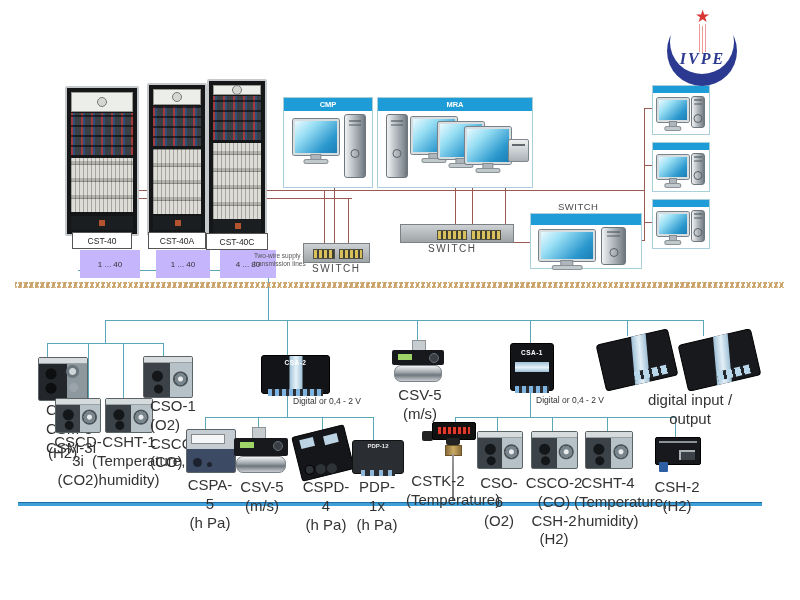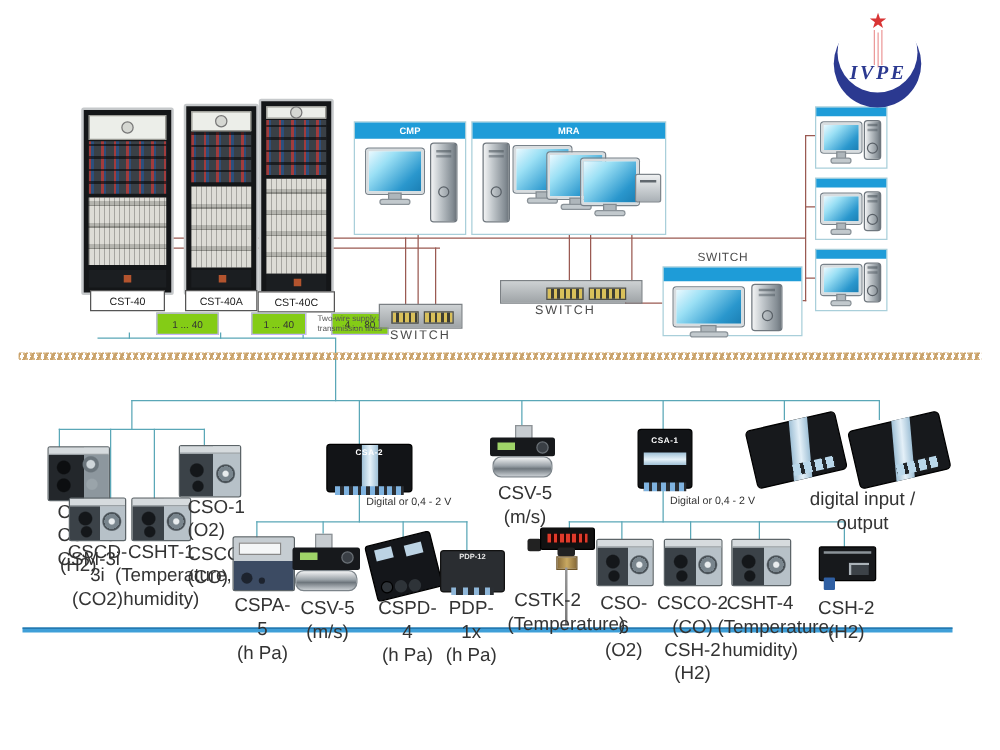--- a/index.html
+++ b/index.html
@@ -36,22 +36,22 @@
   .rk-mods{position:absolute;left:4px;right:4px;
        background:repeating-linear-gradient(0deg,transparent 0 8px,rgba(0,0,0,.55) 8px 10px),
                   repeating-linear-gradient(90deg,#a23c3c 0 2px,#2c4f7c 2px 4px,#3a4046 4px 10px);}
   .rk-slots{position:absolute;left:4px;right:4px;
        background:repeating-linear-gradient(90deg,rgba(0,0,0,.25) 0 1px,transparent 1px 4px),
                   repeating-linear-gradient(0deg,#dddcd6 0 13px,#8f8f89 13px 14px,#b5b5af 14px 17px);}
   .rk-base{position:absolute;left:4px;right:4px;height:14px;background:#1b1e21;}
   .rk-base:before{content:"";position:absolute;left:45%;top:4px;width:6px;height:6px;background:#b3542e;}
   .rk-label{position:absolute;background:#fff;border:1px solid #555;font-size:8.5px;color:#222;
        display:flex;align-items:center;justify-content:center;}
-  .rk-range{position:absolute;background:#84cc16;border:1px solid #c4b5fd;font-size:8px;color:#333;
-       display:flex;align-items:center;justify-content:center;margin-left:45px;}
+  .rk-range{position:absolute;background:#c4b5fd;border:6px solid #c4b5fd;font-size:8px;color:#333;
+       display:flex;align-items:center;justify-content:center;}
   
   .switch{position:absolute;background:linear-gradient(180deg,#cdd1d3,#9fa4a7);border:1px solid #7b8084;}
   .ports{position:absolute;top:5px;height:8px;border:1px solid #4e4e44;
        background:repeating-linear-gradient(90deg,#d9c05a 0 3px,#3f3f33 3px 5px);}
   .swlabel{position:absolute;font-size:10px;color:#4a4a4a;letter-spacing:1.5px;}
   
   .lbl{position:absolute;font-size:15px;line-height:1.25;color:#333;white-space:pre-line;}
   .ctr{text-align:center;}
   
   .sensorA{position:absolute;border:1px solid #5c6468;border-radius:2px;

